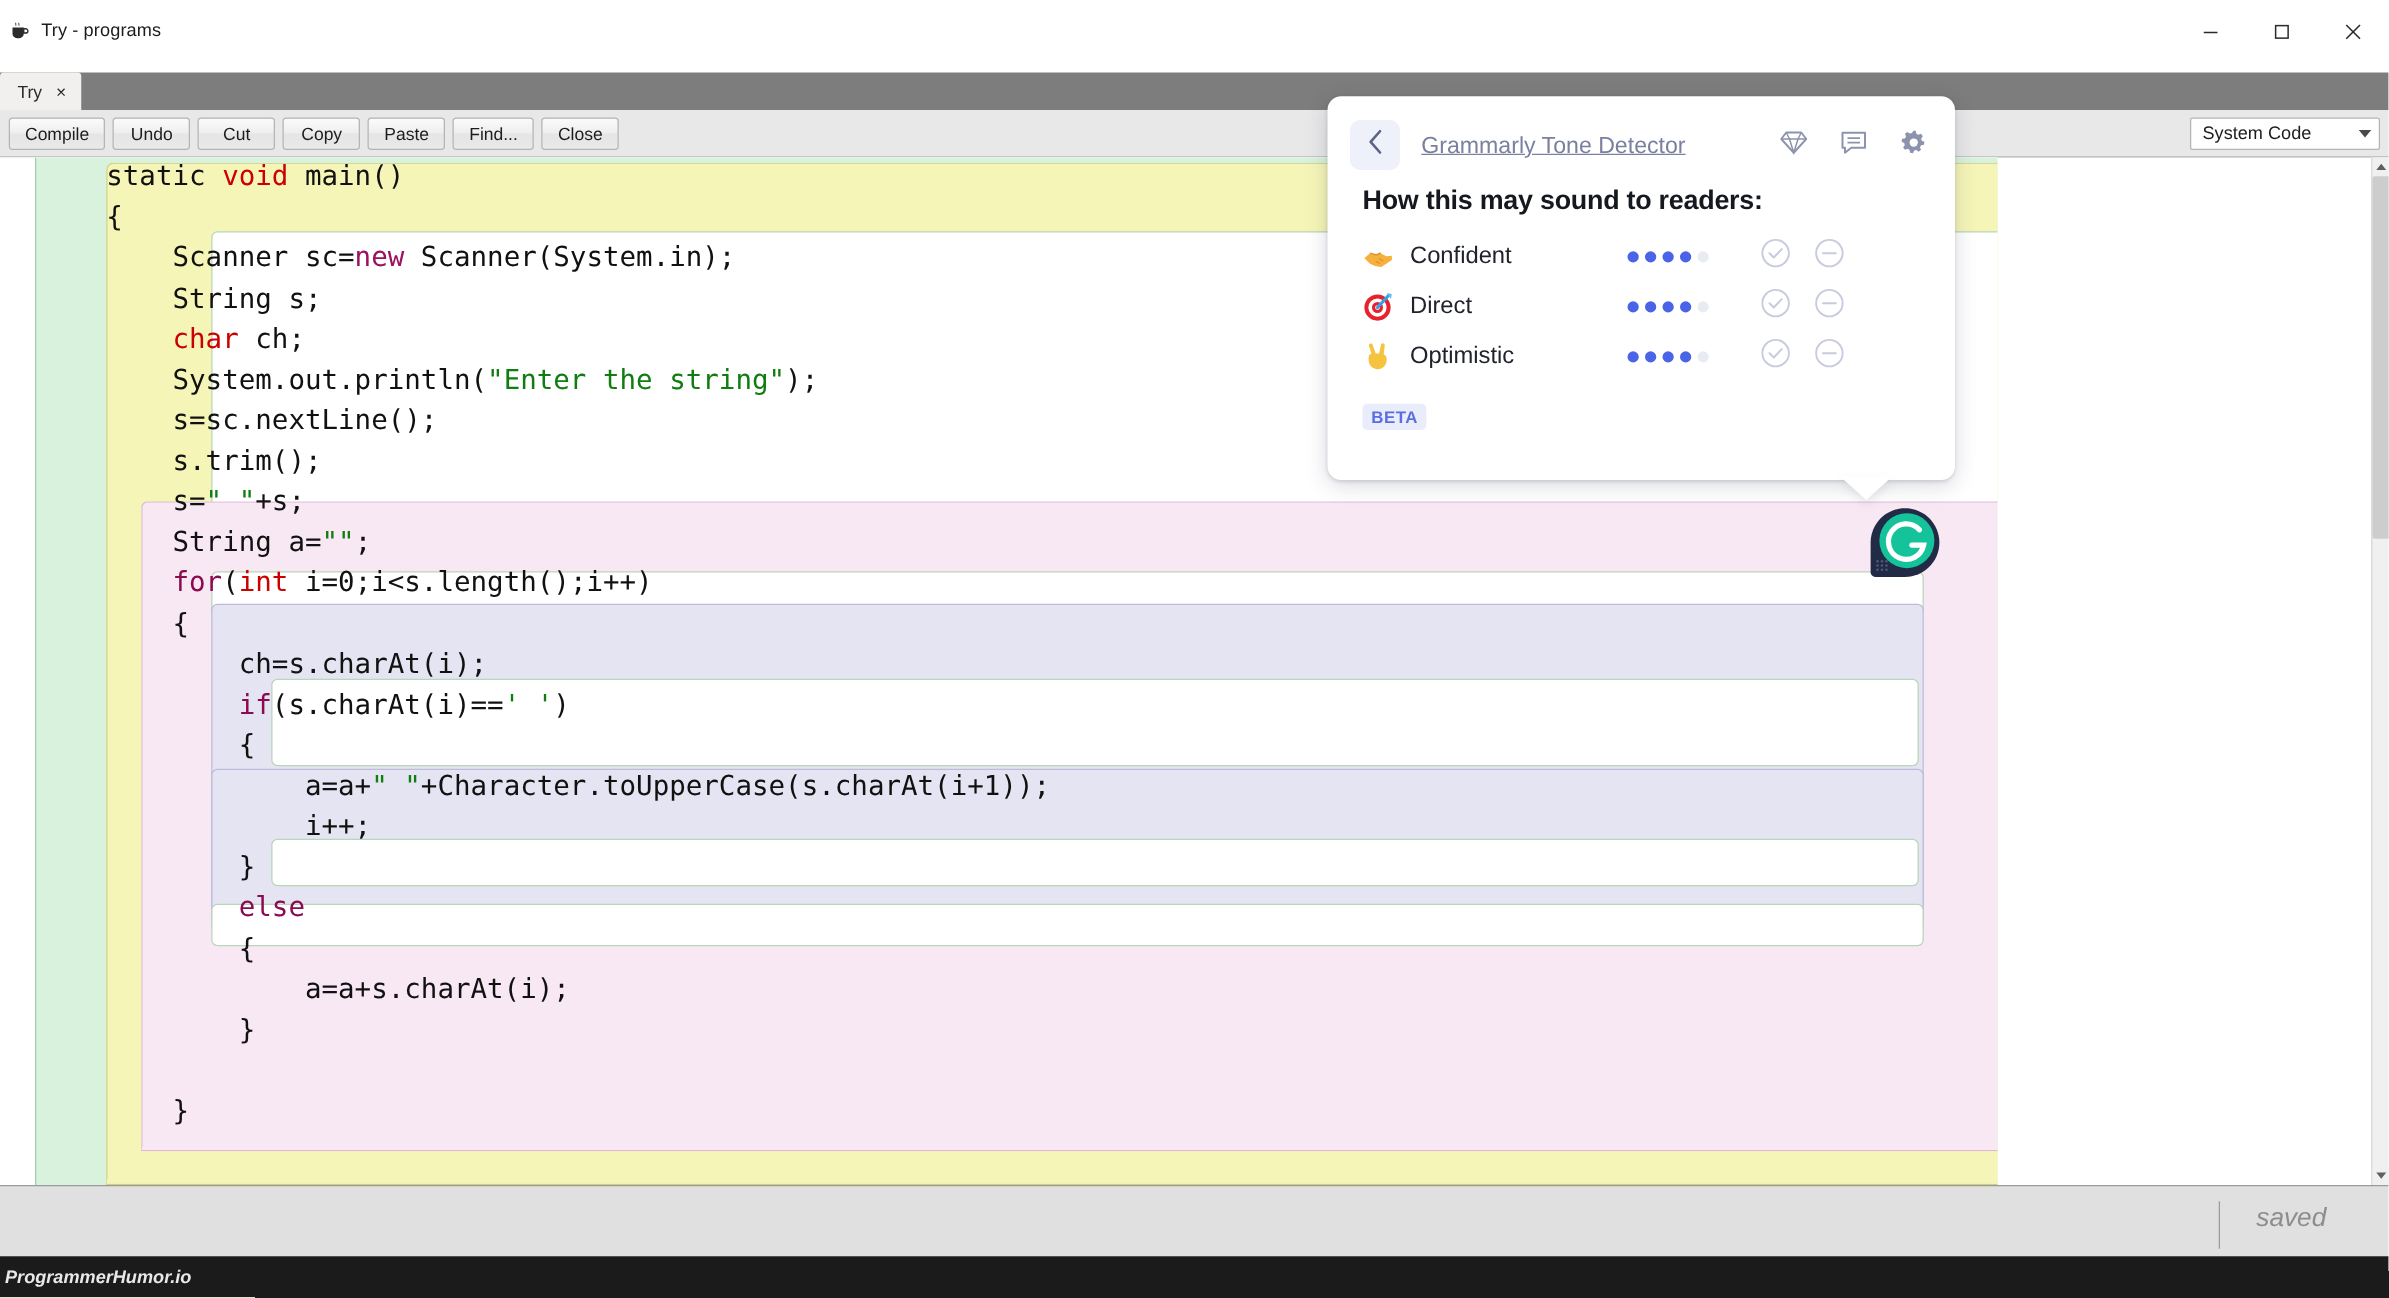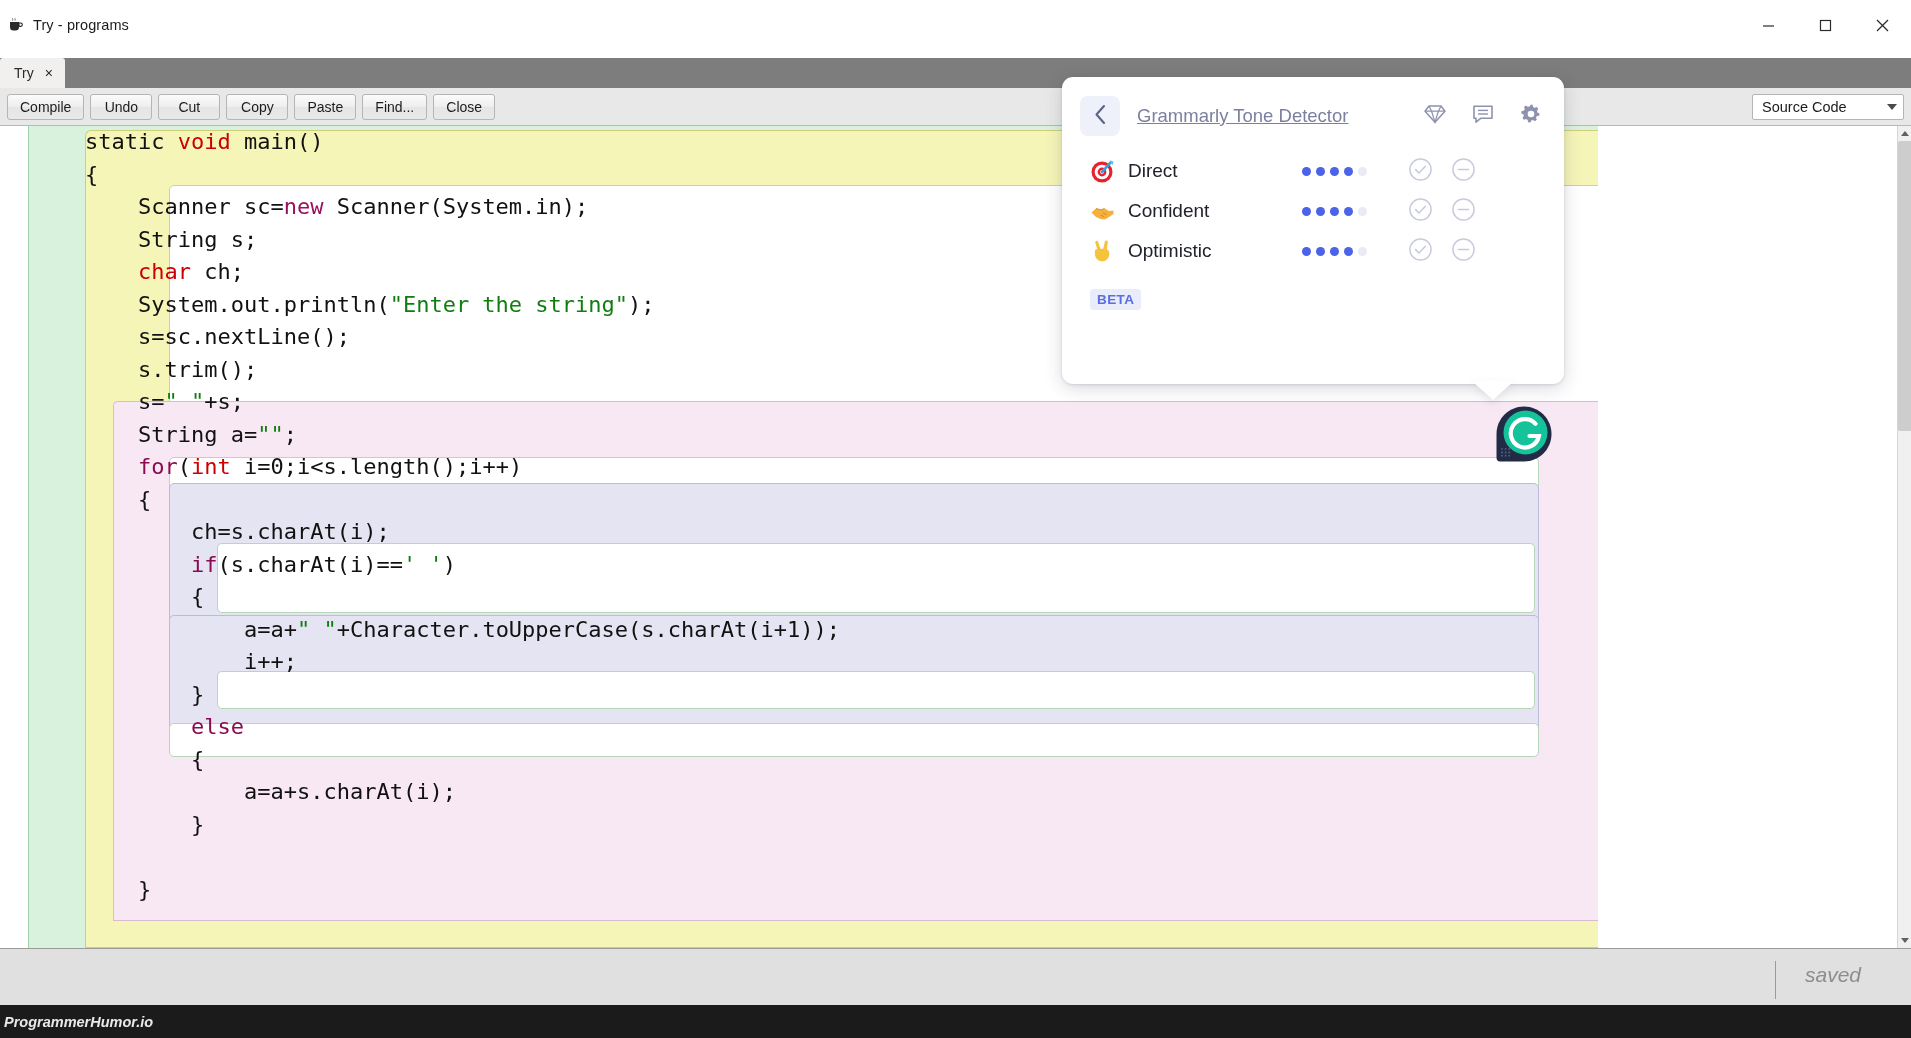--- a/index.html
+++ b/index.html
@@ -525,21 +525,21 @@
   <div class="toolbar">
     <div class="tb-btn">Compile</div>
     <div class="tb-btn">Undo</div>
     <div class="tb-btn">Cut</div>
     <div class="tb-btn">Copy</div>
     <div class="tb-btn">Paste</div>
     <div class="tb-btn">Find...</div>
     <div class="tb-btn">Close</div>
     <div class="tb-right">
       <div class="combo">
-        <span>Source Code</span>
+        <span>System Code</span>
         <span class="combo-arrow"></span>
       </div>
     </div>
   </div>
 
   <div class="editor-wrap">
     <div class="code-surface">
       <div class="band-class"></div>
       <div class="band-method"></div>
 
@@ -601,61 +601,62 @@
         </span>
         <span>
           <svg width="22" height="22" viewBox="0 0 22 22">
             <path d="M11 1.4l1.6.3.5 2.2 1.6.9 2.1-.8 1.5 1.9-1.3 1.8.4 1.8 2.1.9-.3 2.4-2.3.3-.9 1.6.8 2.1-1.9 1.5-1.8-1.3-1.8.4-.9 2.1-2.4-.3-.3-2.3-1.6-.9-2.1.8-1.5-1.9 1.3-1.8-.4-1.8-2.1-.9.3-2.4 2.3-.3.9-1.6-.8-2.1 1.9-1.5 1.8 1.3 1.8-.4z" fill="#8d93ad"></path>
             <circle cx="11" cy="11" r="3.3" fill="#ffffff"></circle>
           </svg>
         </span>
       </div>
     </div>
 
+    <div class="g-question">How this may sound to readers:</div>
 
     <div class="g-tones" id="tone-list">
+        <div class="g-tone-row">
+          <span class="g-tone-emoji">
+            <svg width="25" height="25" viewBox="0 0 25 25">
+              <path d="M1.5 13.5l4.5-4 5 1.5 3.5-1.5 4.5 2.5 4.5-.5v3.5l-4.5 3-4 2.5-4.5-.5-4.5-2z" fill="#f5b03e"></path>
+              <path d="M6 9.5l5 1.5 3.6-1.6" fill="none" stroke="#d9922a" stroke-width="1.1"></path>
+              <path d="M10.5 16l3.5 1.8M13 13.8l3.6 2" fill="none" stroke="#d9922a" stroke-width="1.1"></path>
+            </svg>
+          </span>
+          <span class="g-tone-name">Confident</span>
+          <span class="g-dots">
+            <span class="g-dot"></span>
+            <span class="g-dot"></span>
+            <span class="g-dot"></span>
+            <span class="g-dot"></span>
+            <span class="g-dot off"></span>
+          </span>
+          <span class="g-actions">
+            <span class="g-act"><svg width="25" height="25" viewBox="0 0 25 25">
+                <circle cx="12.5" cy="12.5" r="10.6" fill="none" stroke="#c8cbdd" stroke-width="1.5"></circle>
+                <polyline points="7.6,12.6 11,16 17.4,9.3" fill="none" stroke="#c8cbdd" stroke-width="1.6" stroke-linecap="round" stroke-linejoin="round"></polyline>
+              </svg></span>
+            <span class="g-act"><svg width="25" height="25" viewBox="0 0 25 25">
+                <circle cx="12.5" cy="12.5" r="10.6" fill="none" stroke="#c8cbdd" stroke-width="1.5"></circle>
+                <line x1="7.4" y1="12.5" x2="17.6" y2="12.5" stroke="#c8cbdd" stroke-width="1.6" stroke-linecap="round"></line>
+              </svg></span>
+          </span>
+        </div>
         <div class="g-tone-row">
           <span class="g-tone-emoji">
             <svg width="25" height="25" viewBox="0 0 25 25">
               <circle cx="12" cy="13" r="10.5" fill="#e8222c"></circle>
               <circle cx="12" cy="13" r="7.3" fill="#ffffff"></circle>
               <circle cx="12" cy="13" r="4.4" fill="#e8222c"></circle>
               <circle cx="12" cy="13" r="1.9" fill="#ffffff"></circle>
               <line x1="12" y1="13" x2="21" y2="3.2" stroke="#3b9ee5" stroke-width="2.6" stroke-linecap="round"></line>
               <path d="M19.4 1.6l4 .6-.6 4z" fill="#5bc0f0"></path>
             </svg>
           </span>
           <span class="g-tone-name">Direct</span>
-          <span class="g-dots">
-            <span class="g-dot"></span>
-            <span class="g-dot"></span>
-            <span class="g-dot"></span>
-            <span class="g-dot"></span>
-            <span class="g-dot off"></span>
-          </span>
-          <span class="g-actions">
-            <span class="g-act"><svg width="25" height="25" viewBox="0 0 25 25">
-                <circle cx="12.5" cy="12.5" r="10.6" fill="none" stroke="#c8cbdd" stroke-width="1.5"></circle>
-                <polyline points="7.6,12.6 11,16 17.4,9.3" fill="none" stroke="#c8cbdd" stroke-width="1.6" stroke-linecap="round" stroke-linejoin="round"></polyline>
-              </svg></span>
-            <span class="g-act"><svg width="25" height="25" viewBox="0 0 25 25">
-                <circle cx="12.5" cy="12.5" r="10.6" fill="none" stroke="#c8cbdd" stroke-width="1.5"></circle>
-                <line x1="7.4" y1="12.5" x2="17.6" y2="12.5" stroke="#c8cbdd" stroke-width="1.6" stroke-linecap="round"></line>
-              </svg></span>
-          </span>
-        </div>
-        <div class="g-tone-row">
-          <span class="g-tone-emoji">
-            <svg width="25" height="25" viewBox="0 0 25 25">
-              <path d="M1.5 13.5l4.5-4 5 1.5 3.5-1.5 4.5 2.5 4.5-.5v3.5l-4.5 3-4 2.5-4.5-.5-4.5-2z" fill="#f5b03e"></path>
-              <path d="M6 9.5l5 1.5 3.6-1.6" fill="none" stroke="#d9922a" stroke-width="1.1"></path>
-              <path d="M10.5 16l3.5 1.8M13 13.8l3.6 2" fill="none" stroke="#d9922a" stroke-width="1.1"></path>
-            </svg>
-          </span>
-          <span class="g-tone-name">Confident</span>
           <span class="g-dots">
             <span class="g-dot"></span>
             <span class="g-dot"></span>
             <span class="g-dot"></span>
             <span class="g-dot"></span>
             <span class="g-dot off"></span>
           </span>
           <span class="g-actions">
             <span class="g-act"><svg width="25" height="25" viewBox="0 0 25 25">
                 <circle cx="12.5" cy="12.5" r="10.6" fill="none" stroke="#c8cbdd" stroke-width="1.5"></circle>

